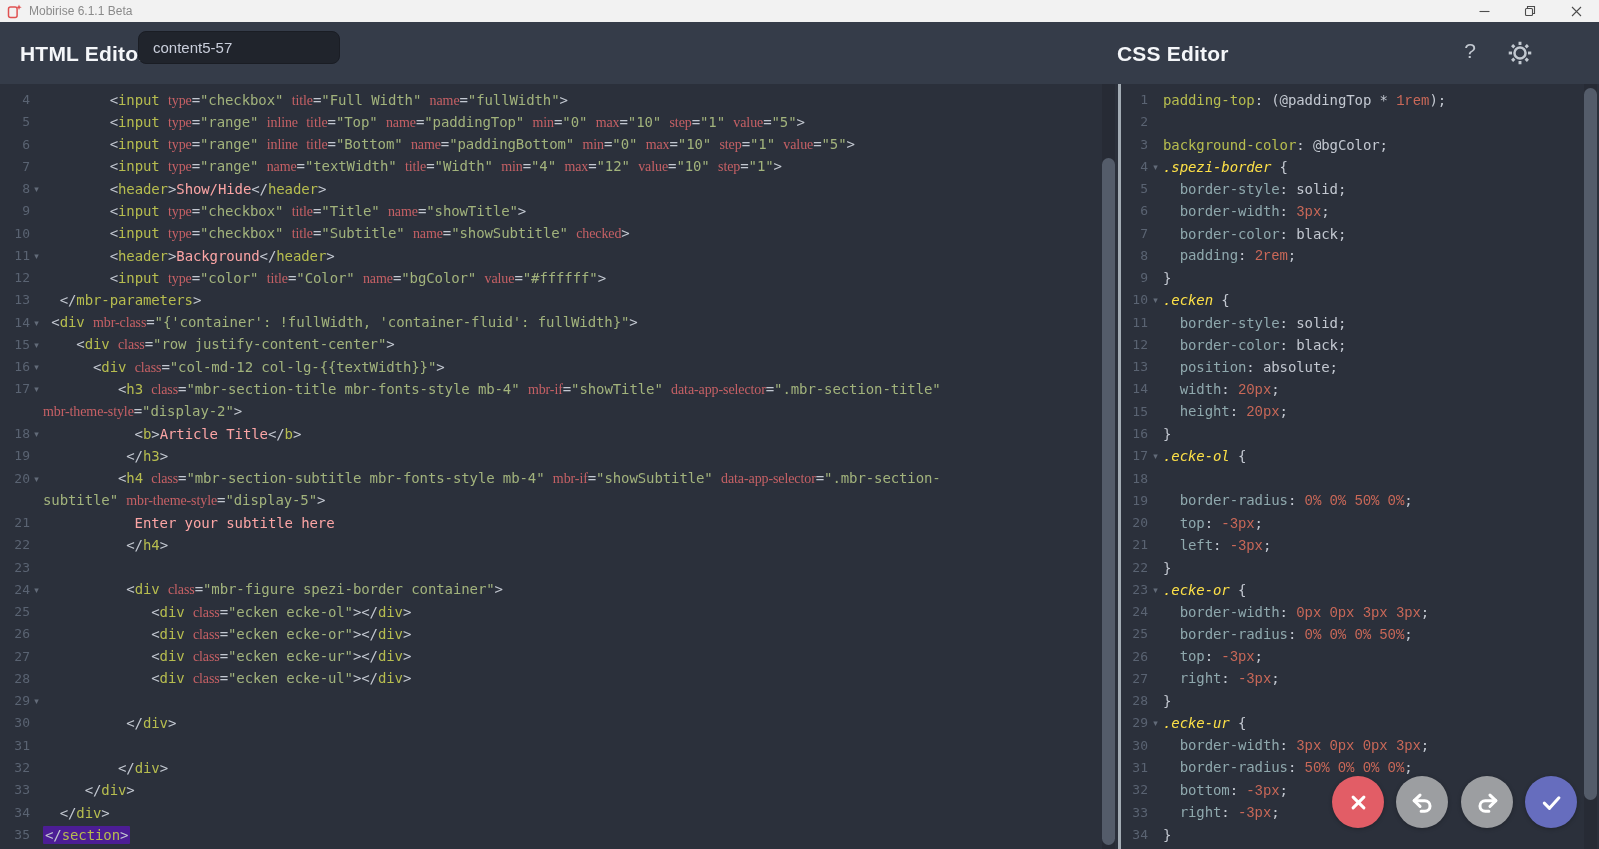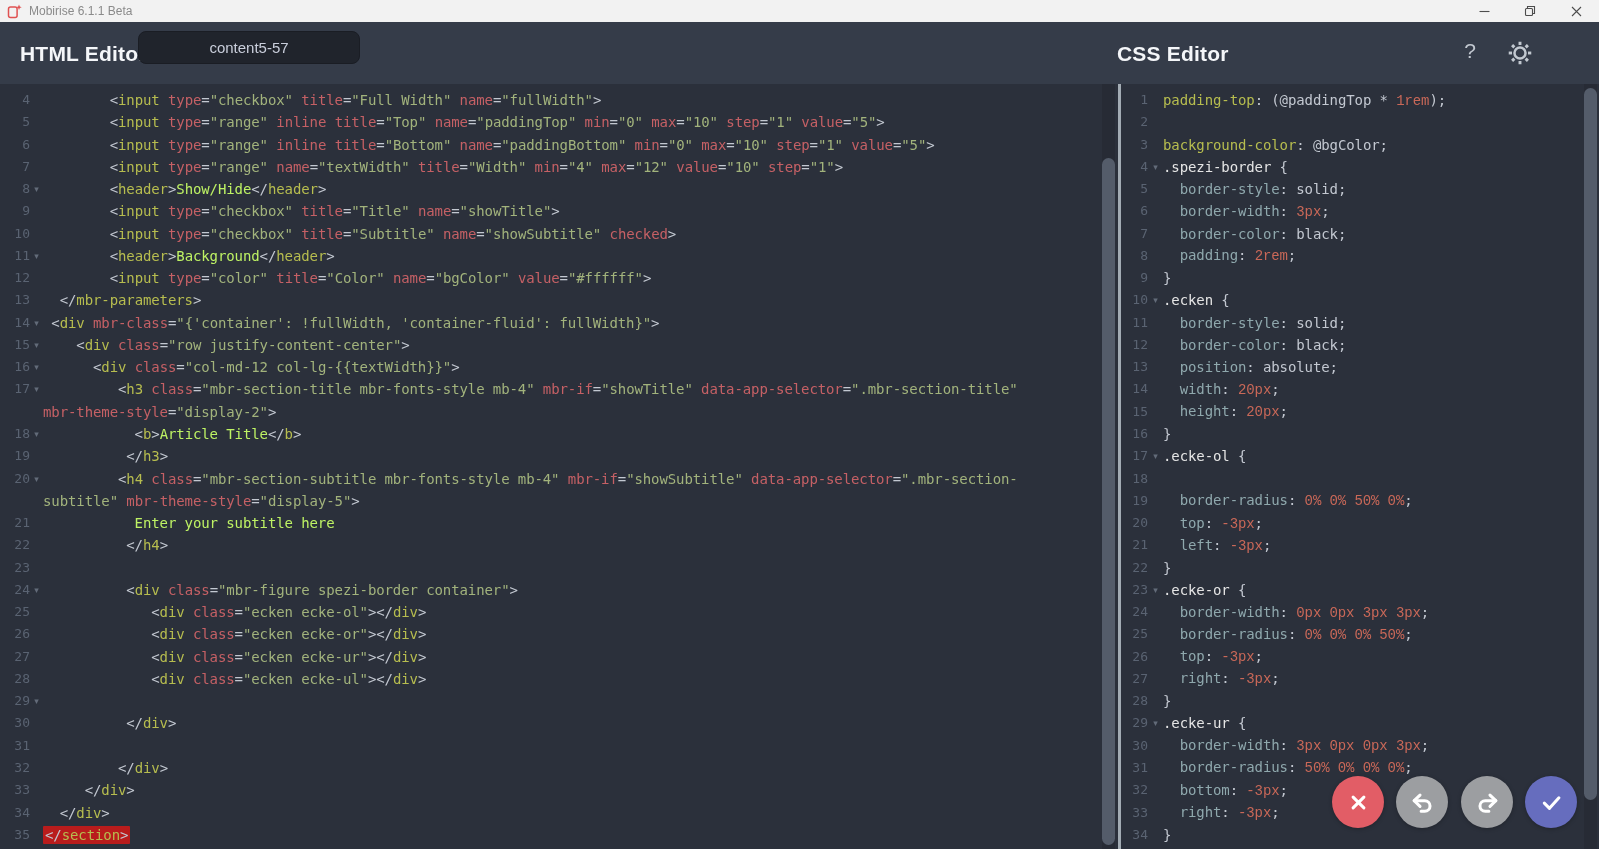--- a/index.html
+++ b/index.html
@@ -13,24 +13,24 @@
   .app-icon { margin-left:7px; display:flex; align-items:center; }
   .win-title { margin-left:7px; font-size:12px; color:#8a8a8a; }
   .win-controls { position:absolute; right:0; top:0; height:22px; display:flex; }
   .win-btn { width:46px; height:22px; display:flex; align-items:center; justify-content:center; }
 
   
   .appbar { position:absolute; left:0; top:22px; width:1599px; height:62px; background:#353c49; }
   .editor-label { position:absolute; top:20px; font-size:21px; font-weight:600; color:#f4f6f9; letter-spacing:.2px; }
   .lbl-html { left:20px; }
   .lbl-css  { left:1117px; }
-  .name-input { position:absolute; left:138px; top:9px; width:222px; height:33px;
+  .name-input { position:absolute; left:138px; top:9px; width:202px; height:33px;
                 background:#20242c; border:1px solid #1a1d24; border-radius:8px;
                 color:#c9cedb; font-size:15px; padding:0 14px; outline:none;
-                font-family:"Liberation Sans",sans-serif;text-align:center; }
+                font-family:"Liberation Sans",sans-serif; }
   .help-glyph { position:absolute; left:1457px; top:17px; width:26px; height:28px;
                 color:#c2c8d0; font-size:21px; text-align:center; cursor:pointer; }
   .gear-glyph { position:absolute; left:1506px; top:17px; width:28px; height:28px;
                 display:flex; align-items:center; justify-content:center; cursor:pointer; }
 
   
   .pane { position:absolute; top:84px; height:765px; background:#2b303b; overflow:hidden; }
   .pane-html { left:0; width:1118px; }
   .pane-css  { left:1121px; width:478px; }
   .divider { position:absolute; left:1118px; top:84px; width:3px; height:765px; background:#a3acb4; }
@@ -42,27 +42,27 @@
   .pane-html .gut { width:30px; }
   .pane-css  .gut { width:27px; }
   .fold { flex:none; text-align:center; color:#636b79; font:9px/22.28px "DejaVu Sans", sans-serif; cursor:pointer; }
   .pane-html .fold { width:13px; }
   .pane-css  .fold { width:15px; }
   pre.codetxt { margin:0; white-space:pre;
                 font:14px/22.28px "DejaVu Sans Mono", monospace; letter-spacing:-0.1px; }
 
   .tk-p { color:#c3c8d1; }            
   .tk-t { color:#b7bd4f; }            
-  .tk-a { color:#c56065; }            
+  .tk-a { color:#c56065;font-family:Liberation Serif, serif; }            
   .tk-s { color:#a2b37c; }            
-  .tk-x { color:#bef264; }            
+  .tk-x { color:#fca5a5; }            
   .tk-c { color:#8fa8ad; }            
   .tk-n { color:#c96858;font-family:Liberation Mono, monospace; }            
-  .tk-e { color:#e5e5e5; }            
-  .hl-bg { background:#b91c1c; border-radius:1px; padding:1px 2px; }
+  .tk-e { color:#fde047;font-style:italic; }            
+  .hl-bg { background:#4c1d95; border-radius:1px; padding:1px 2px; }
 
   
   .sb-track { position:absolute; top:0; width:13px; height:765px; background:#272b35; }
   .sb-thumb { position:absolute; width:13px; border-radius:7px; background:#545c6a; }
   .sb-html { left:1102px; } .sb-css { left:463px; }
 
   
   .fab { position:absolute; width:52px; height:52px; border-radius:50%; border:none;
          display:flex; align-items:center; justify-content:center; cursor:pointer;
          box-shadow:0 1px 4px rgba(0,0,0,.25); }

